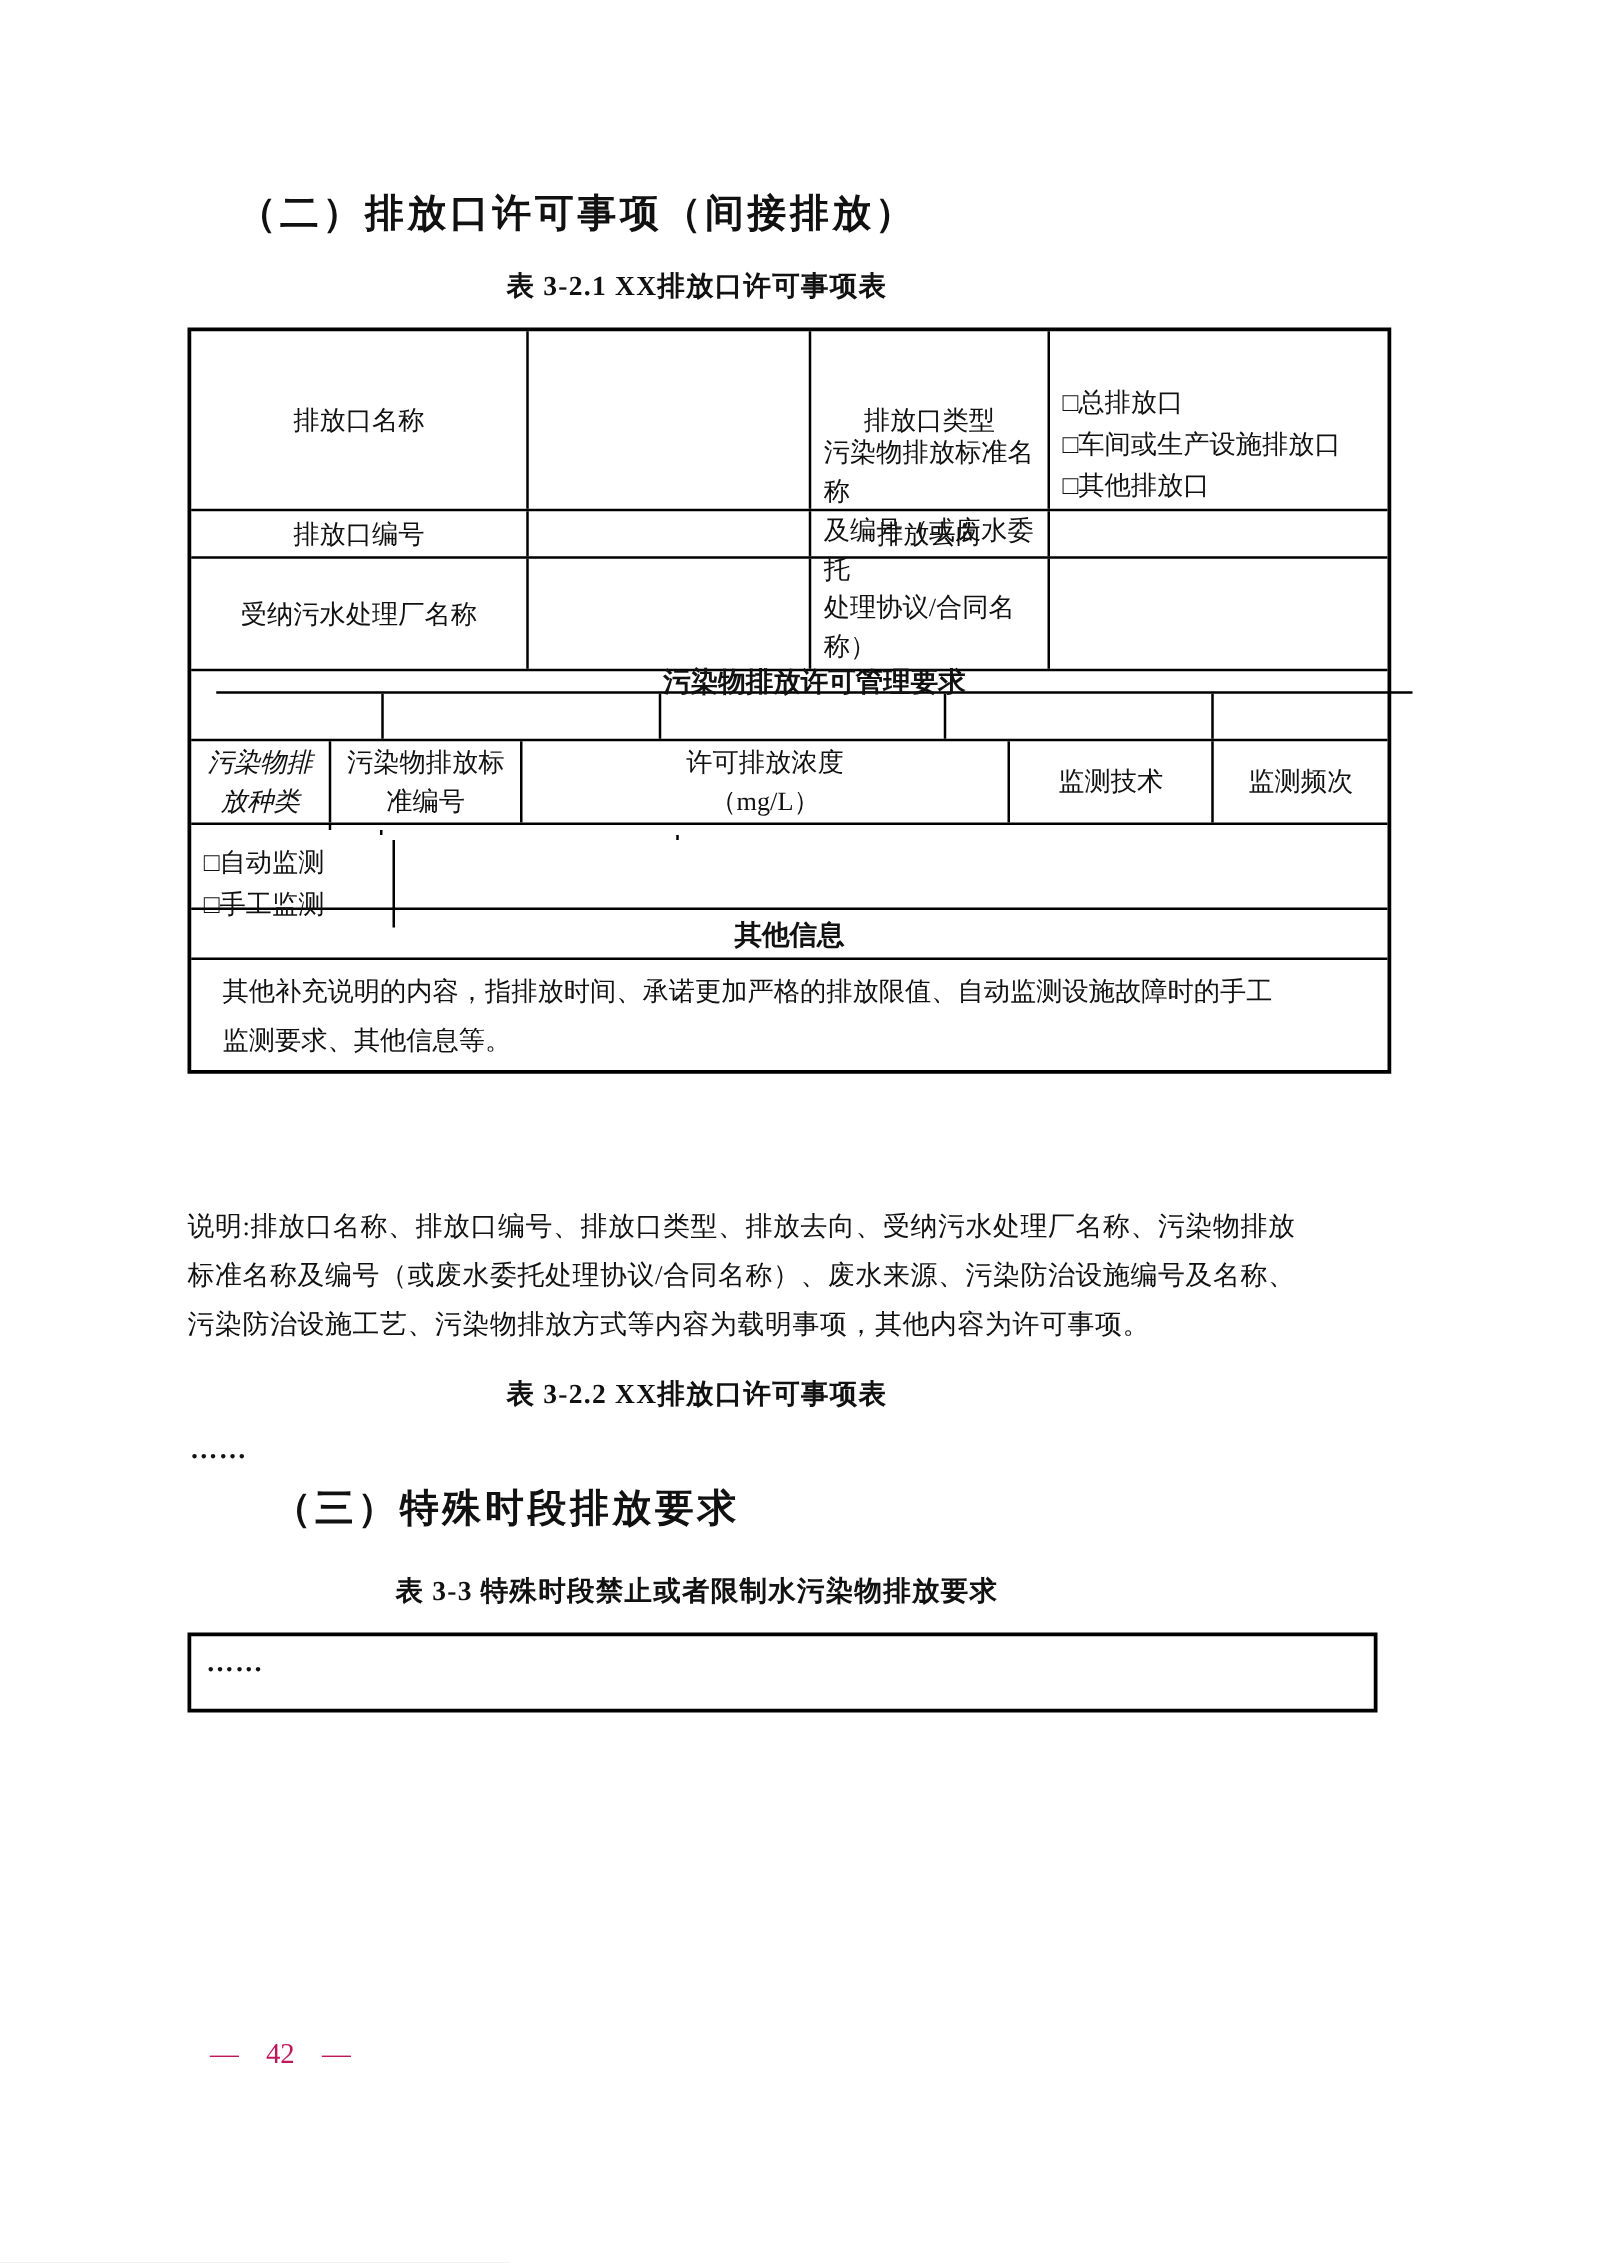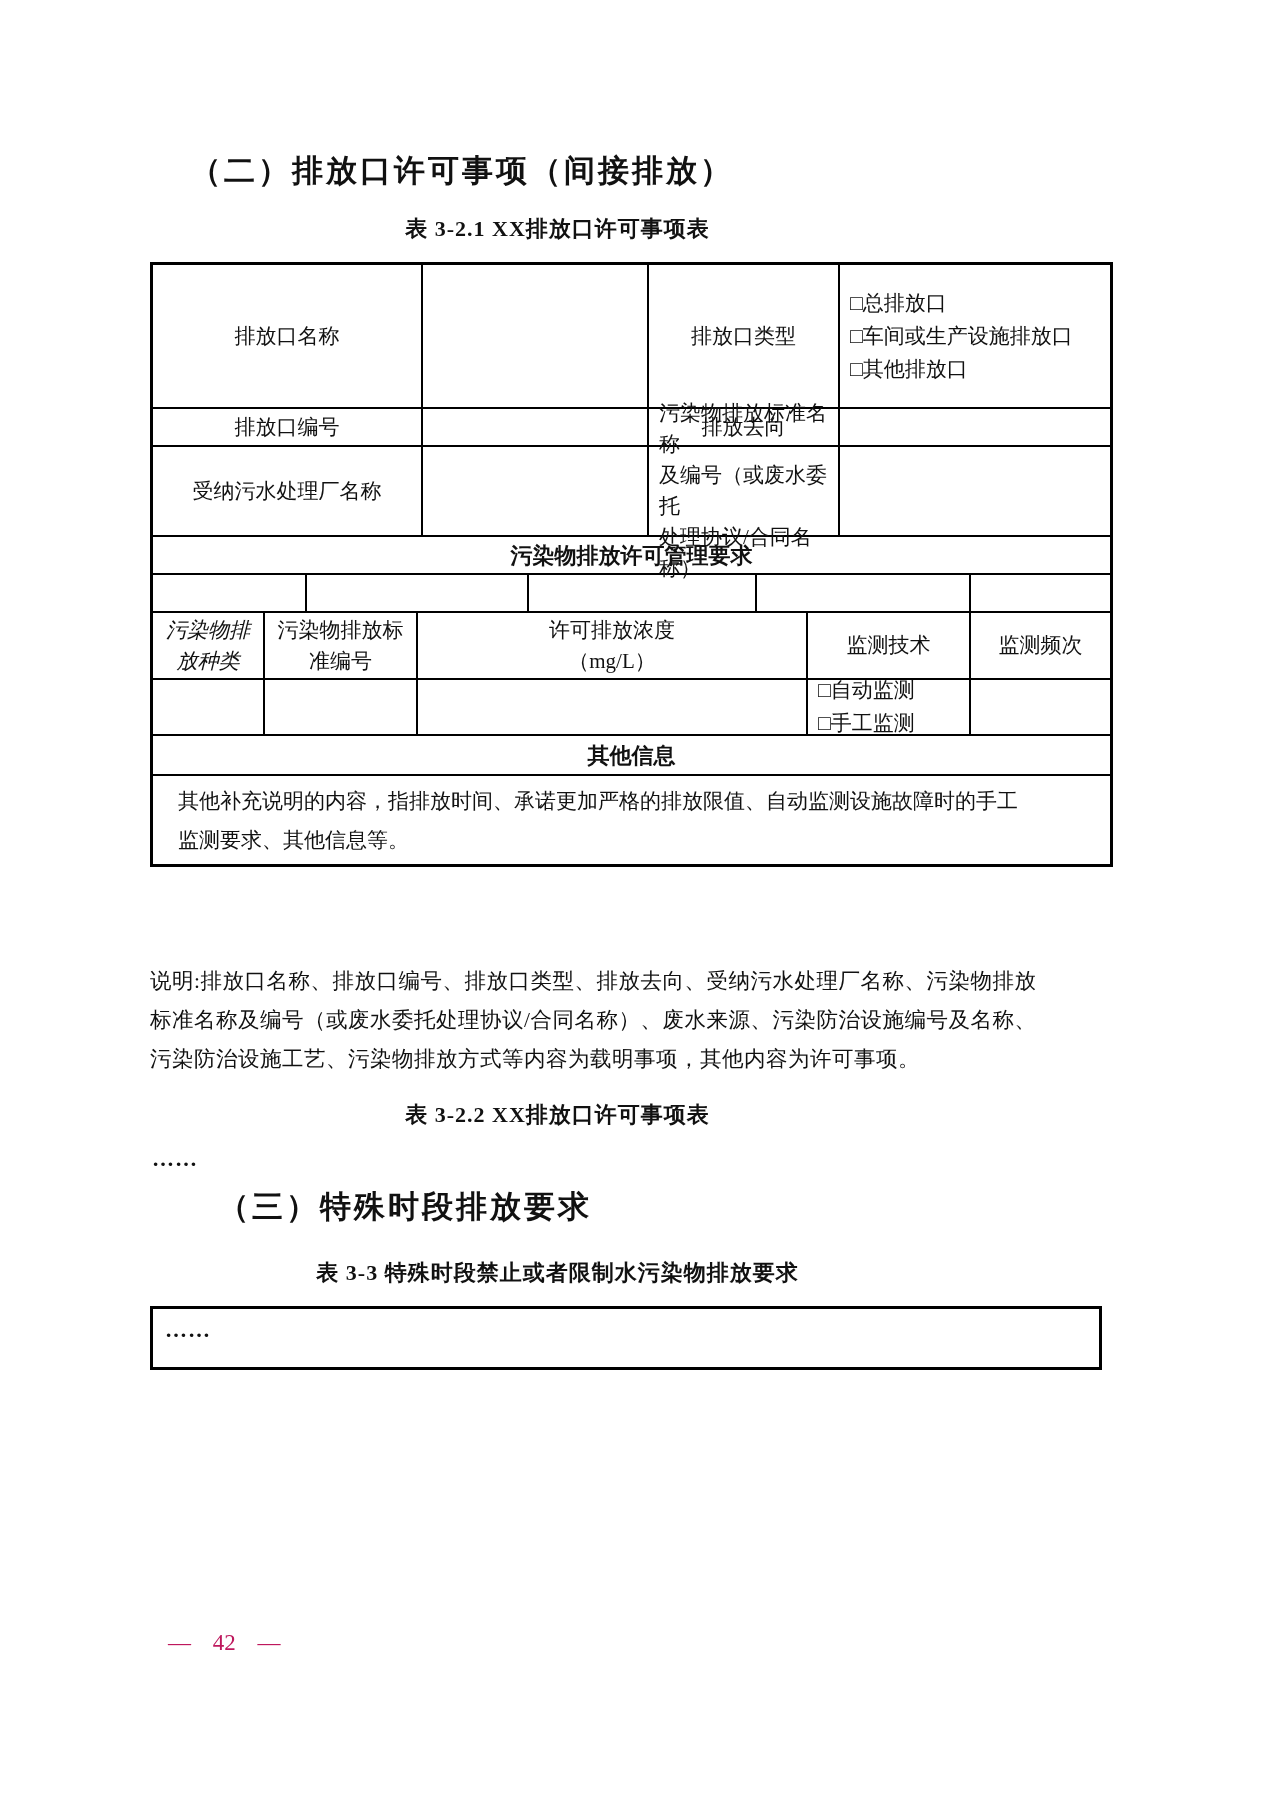--- a/index.html
+++ b/index.html
@@ -54,43 +54,43 @@
     flex-direction: column;
     justify-content: center;
     align-items: center;
     text-align: center;
     font-size: 21px;
     line-height: 31px;
     white-space: pre-line;
     padding: 2px 4px;
   }
   .cell:last-child { border-right: none; flex: 1; }
-  .cell.left { align-items: flex-start; text-align: left; padding-left: 10px; }
+  .cell.left { align-items: flex-start; text-align: left; padding-left: 10px; justify-content: flex-end; }
   .cell.bold { font-weight: bold; font-size: 22px; }
   .opts { line-height: 33px; }
   .full { width: 100%; }
   .freetext {
     font-size: 21px;
     line-height: 39px;
     text-align: left;
     align-items: flex-start;
     justify-content: flex-start;
     padding: 6px 10px 4px 12px;
     white-space: pre-line;
   }
   
   .cu1 { width: 270px; } .cu2 { width: 226px; } .cu3 { width: 191px; }
   
   .ca1 { width: 154px; } .ca2 { width: 222px; } .ca3 { width: 228px; } .ca4 { width: 214px; }
   
   .cb1 { width: 112px; font-style: italic; } .cb2 { width: 153px; } .cb3 { width: 390px; } .cb4 { width: 163px; }
   
   .r1 { height: 144px; } .r2 { height: 38px; } .r3 { height: 90px; }
-  .r4 { height: 38px; }  .r5 { height: 70px; } .r6 { height: 38px; }
-  .r7 { height: 67px; }  .r8 { height: 56px; } .r9 { height: 40px; }
+  .r4 { height: 18px; margin-left: 20px; }  .r5 { height: 70px; } .r6 { height: 38px; }
+  .r7 { height: 67px; }  .r8 { height: 68px; flex-direction: column; } .r9 { height: 40px; }
   .r10 { height: 88px; }
   
   .note {
     position: absolute;
     left: 150px;
     top: 962px;
     width: 995px;
     font-size: 21.5px;
     line-height: 39px;
     white-space: pre-line;

